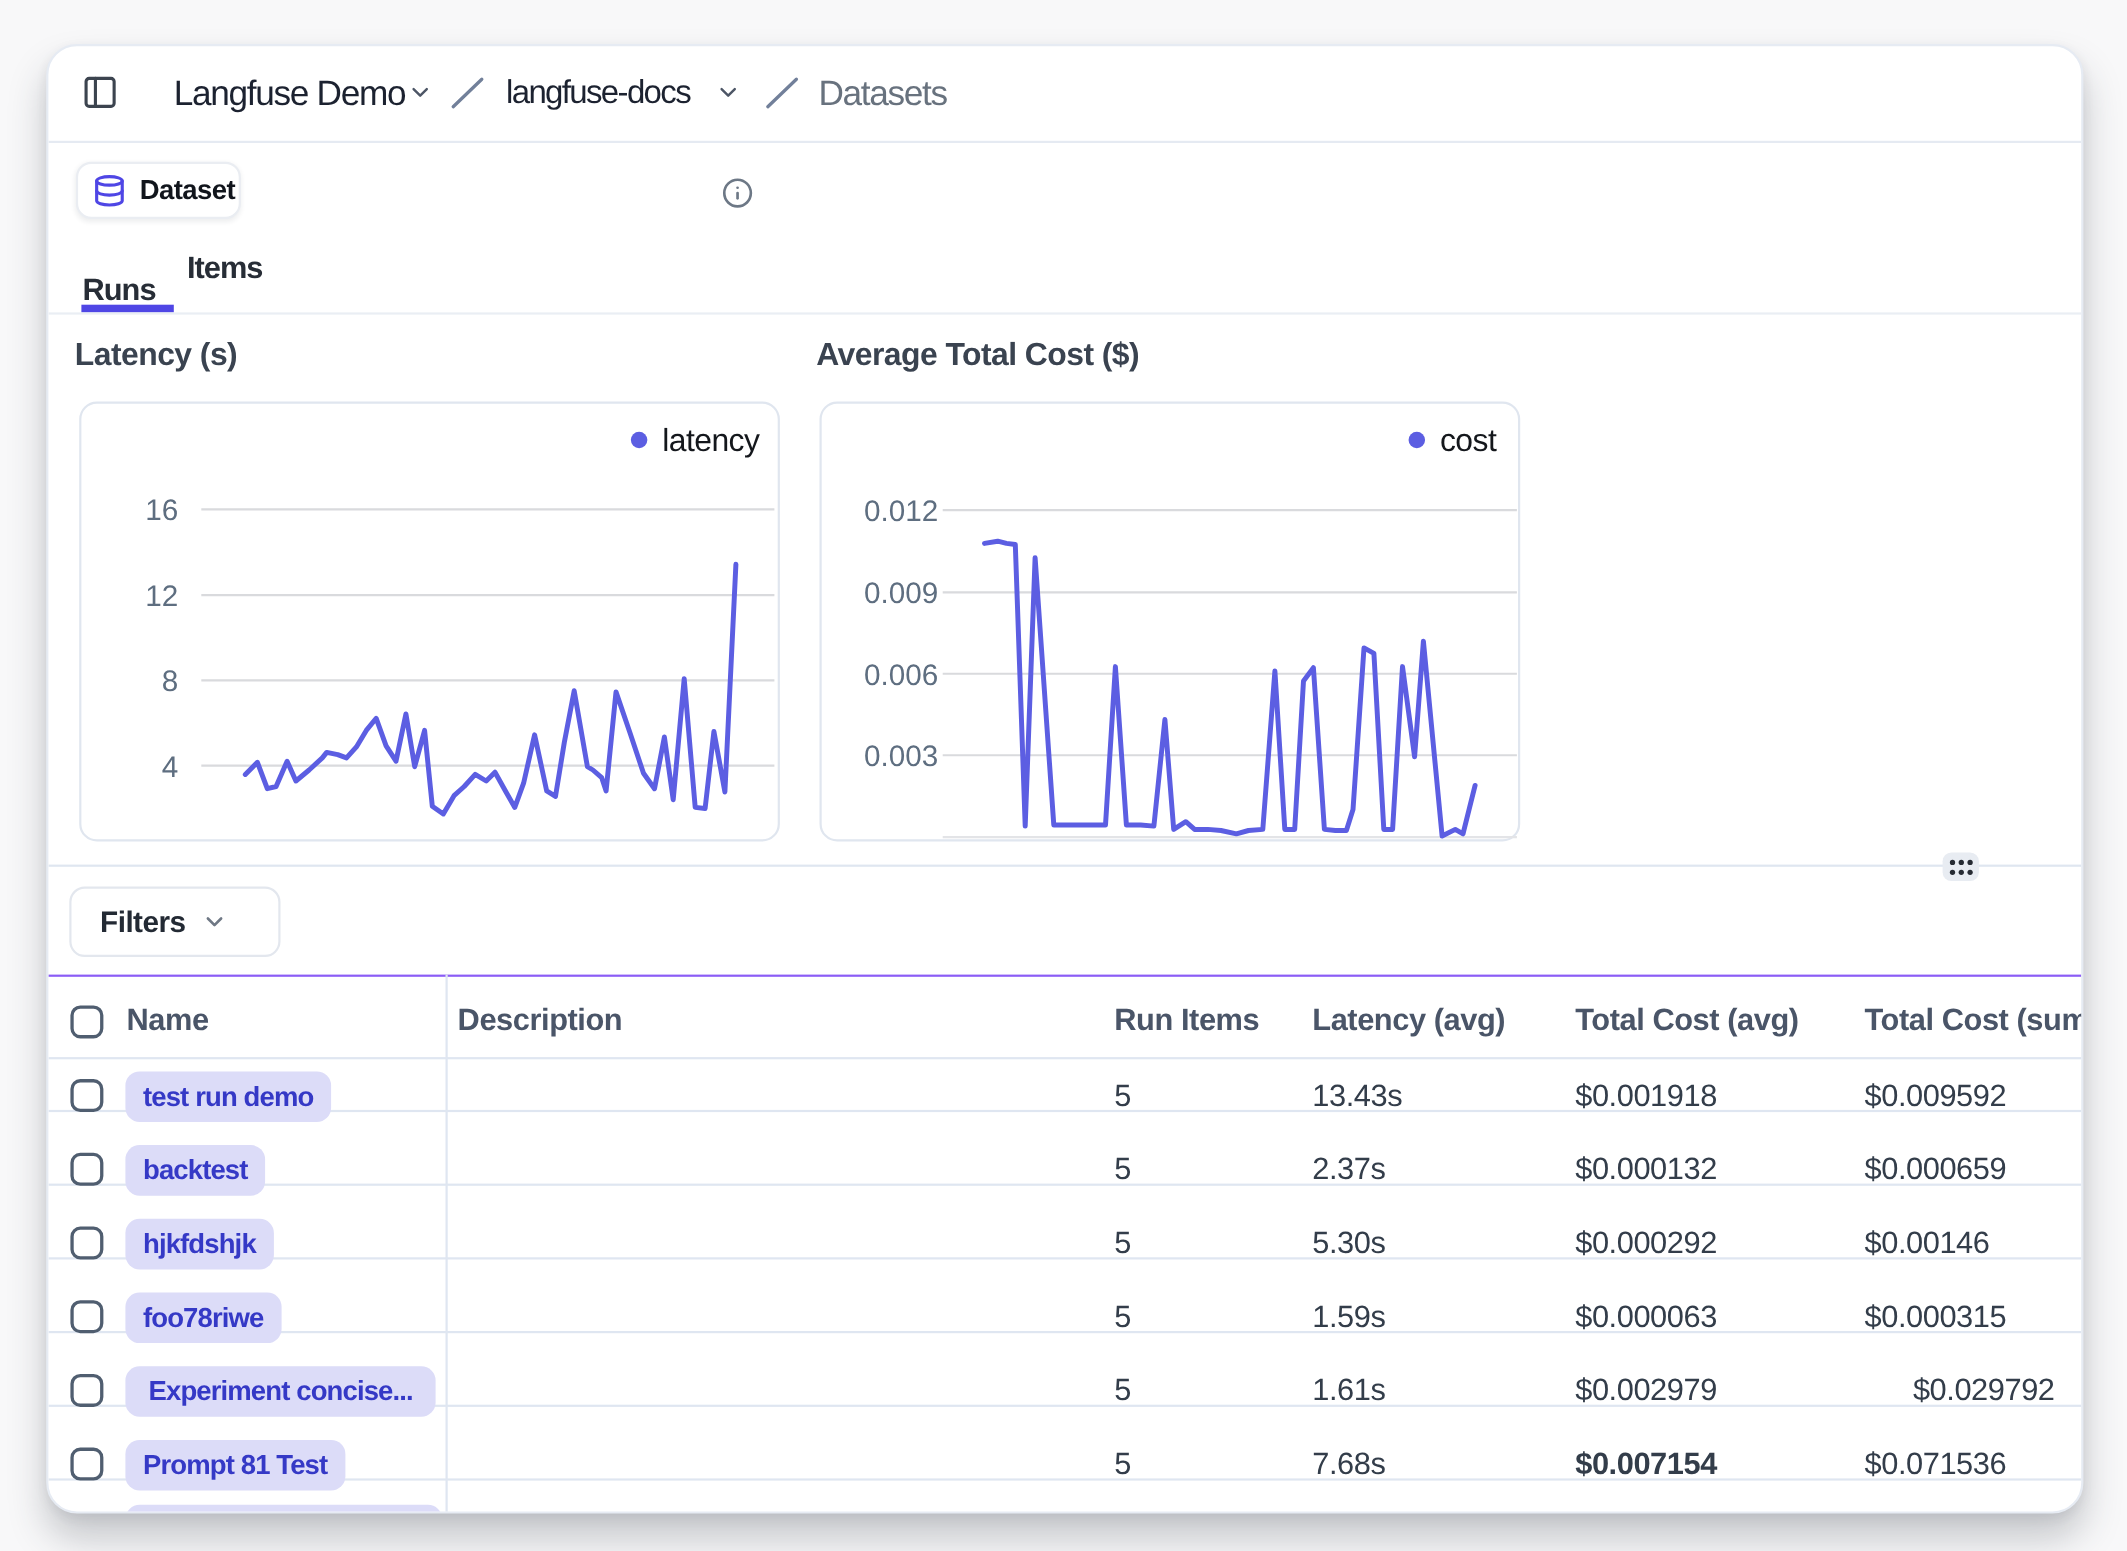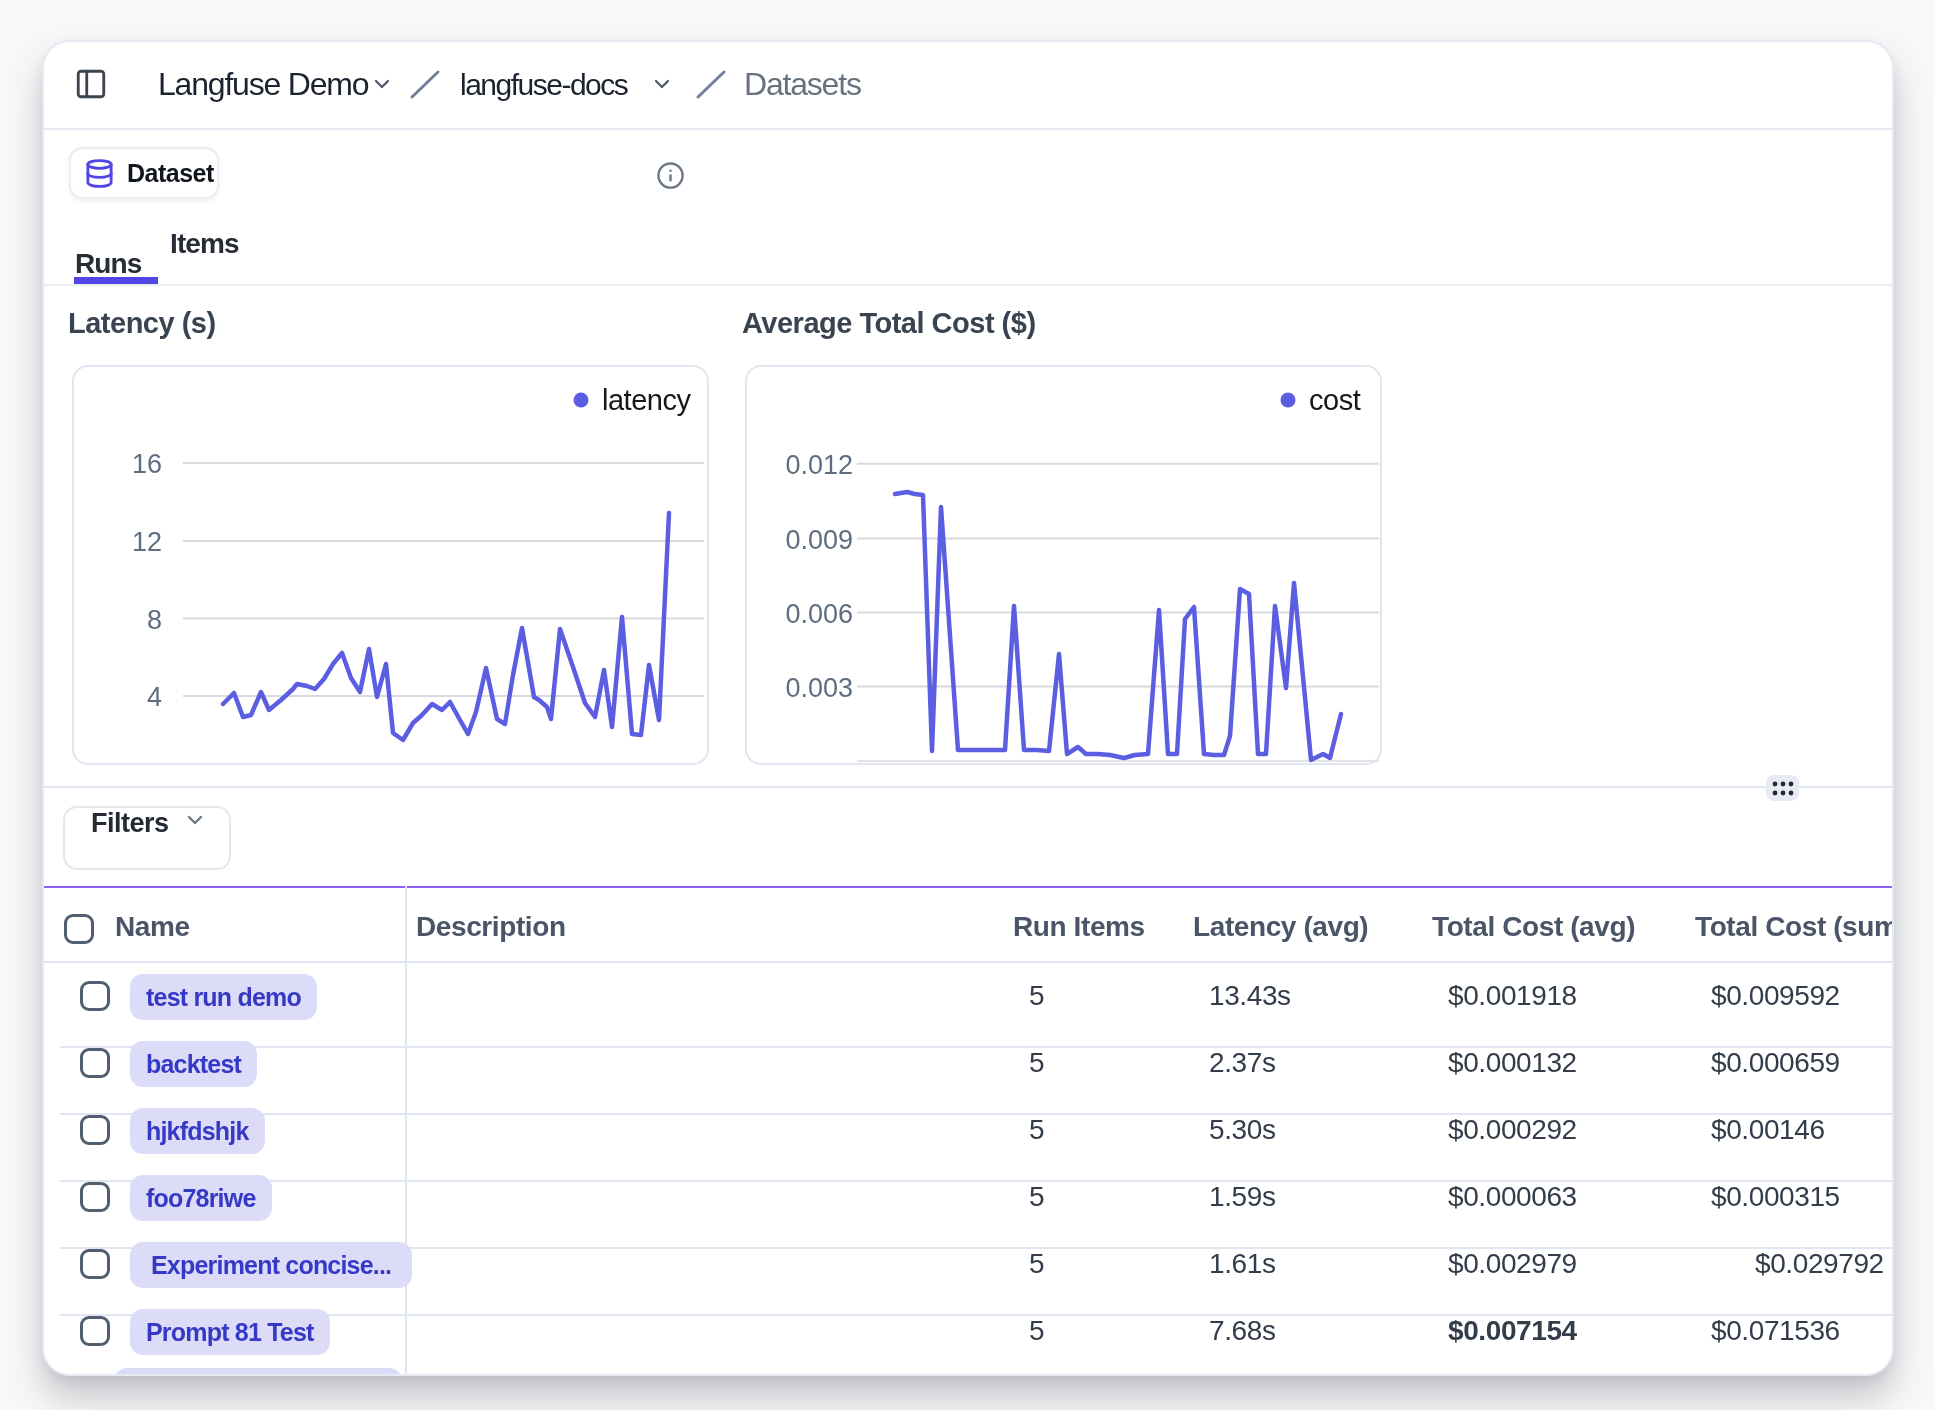--- a/index.html
+++ b/index.html
@@ -20,28 +20,28 @@
 .title { position:absolute; left:180px; top:108px; font-size:40px; font-weight:700; color:#2b323d; letter-spacing:-2.1px; }
 .tab { position:absolute; top:186px; font-size:28px; font-weight:700; color:#272d36; letter-spacing:-0.9px; }
 .tabline { position:absolute; left:30px; top:235px; width:84px; height:7px; background:#4f46e5; }
 .tabborder { position:absolute; left:0; top:242px; width:100%; height:2px; background:#eaeef4; }
 
 .charttitle { position:absolute; top:265px; font-size:29px; font-weight:700; color:#3a4350; letter-spacing:-.5px; }
 .chartcard { position:absolute; top:323px; width:637px; height:400px; border:2px solid #e0e6ef; border-radius:16px; background:#fff; }
 .sectborder { position:absolute; left:0; top:744px; width:100%; height:2px; background:#dfe6f0; }
 .handle { position:absolute; left:1722px; top:733px; width:33px; height:26px; background:#e8ecf2; border-radius:8px; }
 
-.filtersbtn { position:absolute; left:19px; top:764px; width:168px; height:64px; border:2px solid #e3e7ee; border-radius:14px;
-  display:flex; align-items:flex-start; background:#fff; }
+.filtersbtn { position:absolute; left:19px; top:764px; width:192px; height:64px; border:2px solid #e3e7ee; border-radius:14px;
+  display:flex; align-items:center; background:#fff; }
 .filtersbtn span { font-size:27px; font-weight:700; color:#232a34; margin-left:26px; letter-spacing:-.5px; }
 
 .thead { position:absolute; left:0; top:844px; width:100%; height:77px; border-top:2px solid #8b5cf6; border-bottom:2px solid #dfe6f1; }
 .th { position:absolute; font-size:28px; font-weight:700; color:#4a5568; top:23px; white-space:nowrap; letter-spacing:-.4px; }
 .vdiv { position:absolute; left:361px; top:844px; width:2px; height:492px; background:#dfe6f1; }
-.row { position:absolute; left:16px; width:100%; height:85px; border-bottom:2px solid #dfe6f1; }
+.row { position:absolute; left:0; width:100%; height:48px; border-bottom:2px solid #dfe6f1; }
 .cb { position:absolute; left:20px; width:30px; height:30px; border:3px solid #505e70; border-radius:9px; background:#fff; }
 .pill { position:absolute; left:70px; height:46px; background:#dcdcf8; border-radius:13px;
   display:inline-flex; align-items:center; padding:0 16px; font-size:25px; font-weight:700; color:#3539c6; white-space:nowrap; letter-spacing:-.8px; }
 .cell { position:absolute; font-size:28px; color:#333d4a; top:17px; white-space:nowrap; letter-spacing:-.4px; }
 svg { position:absolute; overflow:visible; }
 svg text { font-family:"Liberation Sans", sans-serif; }
 </style>
 </head>
 <body>
 <div class="card">

